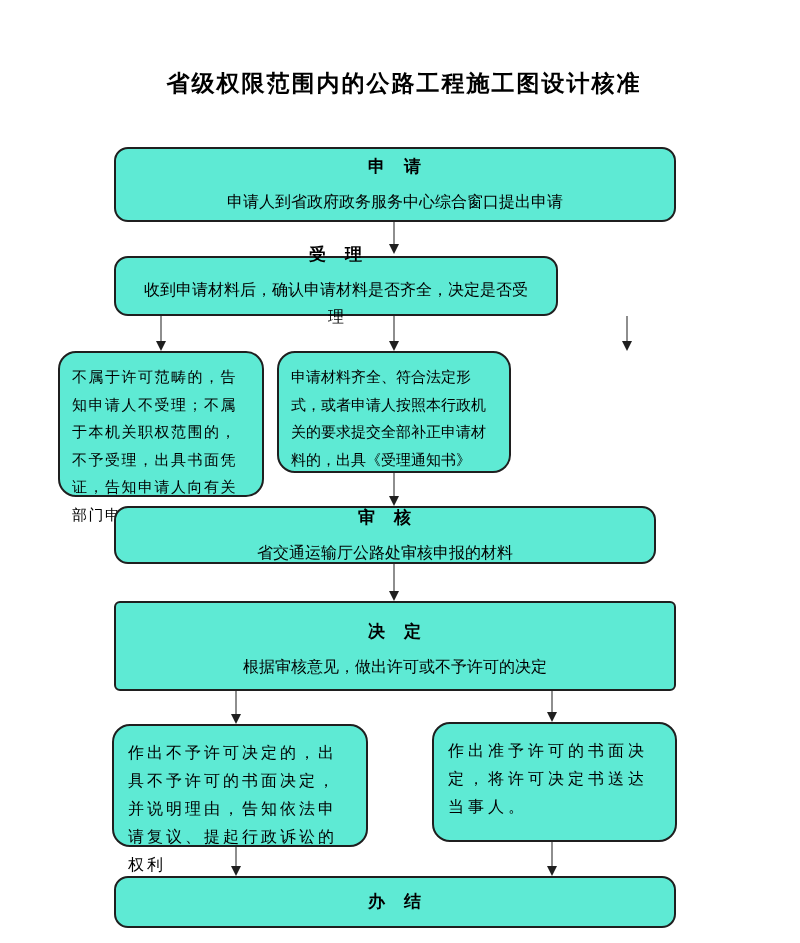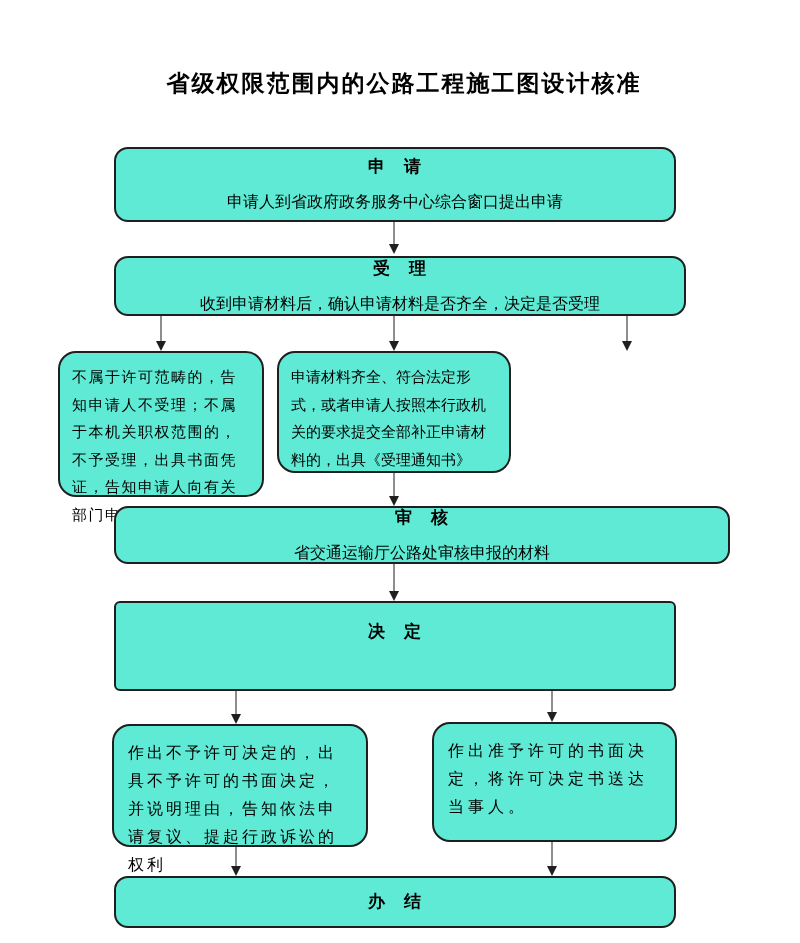--- a/index.html
+++ b/index.html
@@ -75,25 +75,25 @@
     left: 50%; bottom: 0;
     transform: translateX(-50%);
     width: 0; height: 0;
     border-left: 5.5px solid transparent;
     border-right: 5.5px solid transparent;
     border-top: 10px solid #1f1f1f;
   }
 
   
   .n-apply    { left: 110px; top: 143px; width: 562px; height: 75px; }
-  .n-accept   { left: 110px; top: 252px; width: 572px; height: 60px; align-items: center; }
+  .n-accept   { left: 110px; top: 252px; width: 444px; height: 60px; align-items: center; }
   .n-bl       { left: 54px;  top: 347px; width: 206px; height: 146px; }
   .n-bm       { left: 273px; top: 347px; width: 234px; height: 122px; }
   .n-br       { left: 520px; top: 347px; width: 208px; height: 122px; }
-  .n-review   { left: 110px; top: 502px; width: 616px; height: 58px; }
+  .n-review   { left: 110px; top: 502px; width: 542px; height: 58px; }
   .n-decision { left: 110px; top: 597px; width: 562px; height: 90px; border-radius: 6px; }
   .n-deny     { left: 108px; top: 720px; width: 256px; height: 123px; }
   .n-grant    { left: 428px; top: 718px; width: 245px; height: 120px; }
   .n-complete { left: 110px; top: 872px; width: 562px; height: 52px; }
 
   .a-1  { left: 384px; top: 218px; height: 32px; }
   .a-2  { left: 151px; top: 312px; height: 35px; }
   .a-3  { left: 384px; top: 312px; height: 35px; }
   .a-4  { left: 617px; top: 312px; height: 35px; }
   .a-5  { left: 384px; top: 469px; height: 33px; }
@@ -133,20 +133,21 @@
 
   <div class="node stage n-review">
     <div class="lbl">审　核</div>
     <div class="desc">省交通运输厅公路处审核申报的材料</div>
   </div>
 
   <div class="arrow a-6"></div>
 
   <div class="node stage top-align n-decision">
     <div class="lbl">决　定</div>
+    <div class="desc">根据审核意见，做出许可或不予许可的决定</div>
   </div>
 
   <div class="arrow a-7"></div>
   <div class="arrow a-8"></div>
 
   <div class="node leaf leaf-deny n-deny">作出不予许可决定的，出具不予许可的书面决定，并说明理由，告知依法申请复议、提起行政诉讼的权利</div>
   <div class="node leaf leaf-grant n-grant">作出准予许可的书面决定，将许可决定书送达当事人。</div>
 
   <div class="arrow a-9"></div>
   <div class="arrow a-10"></div>

